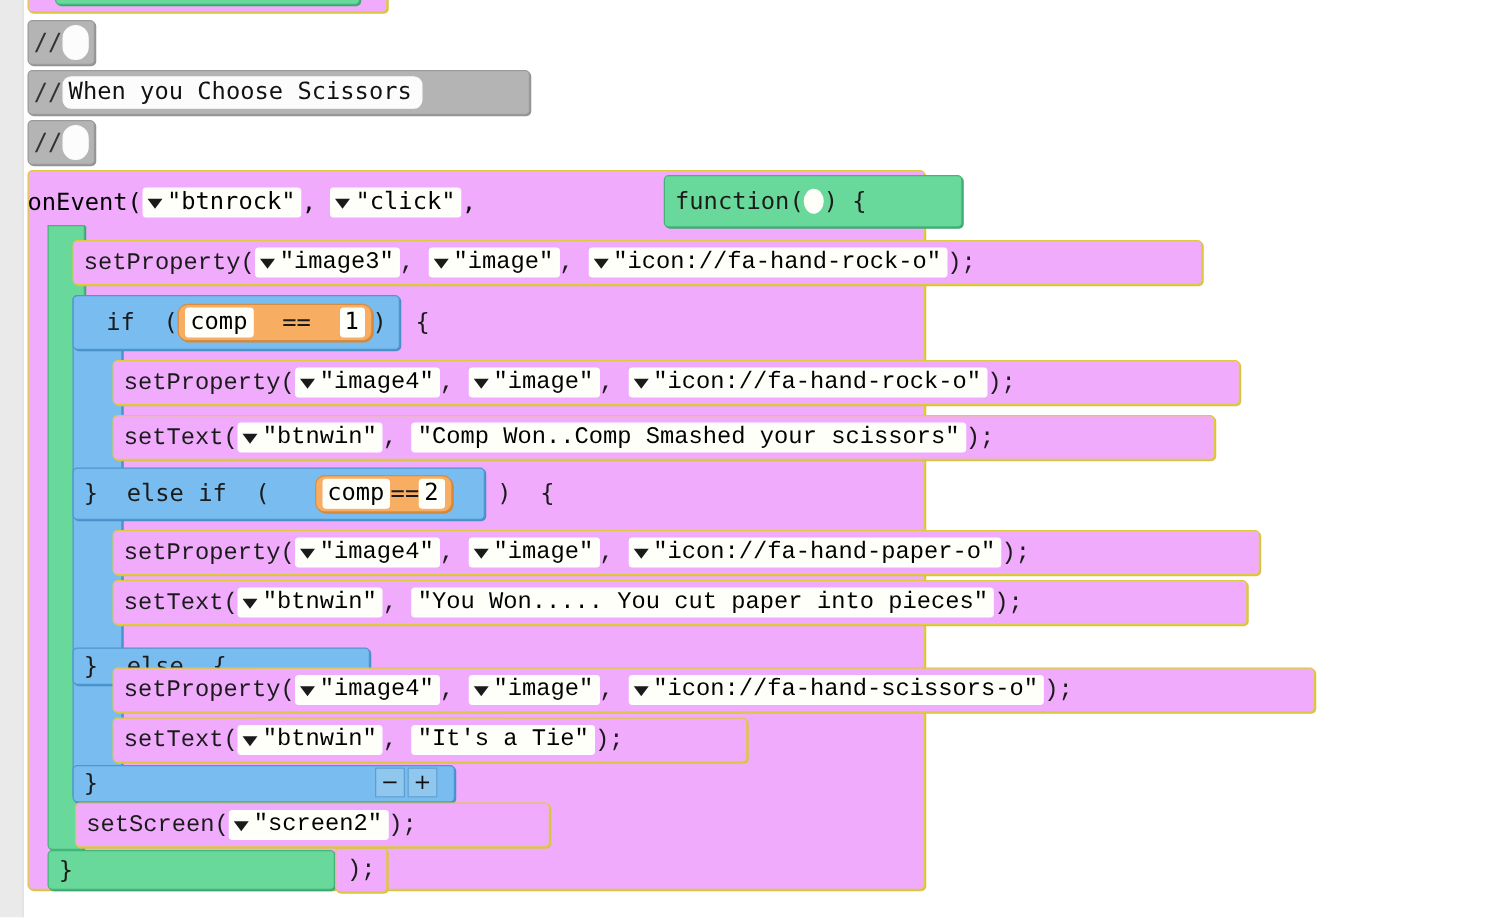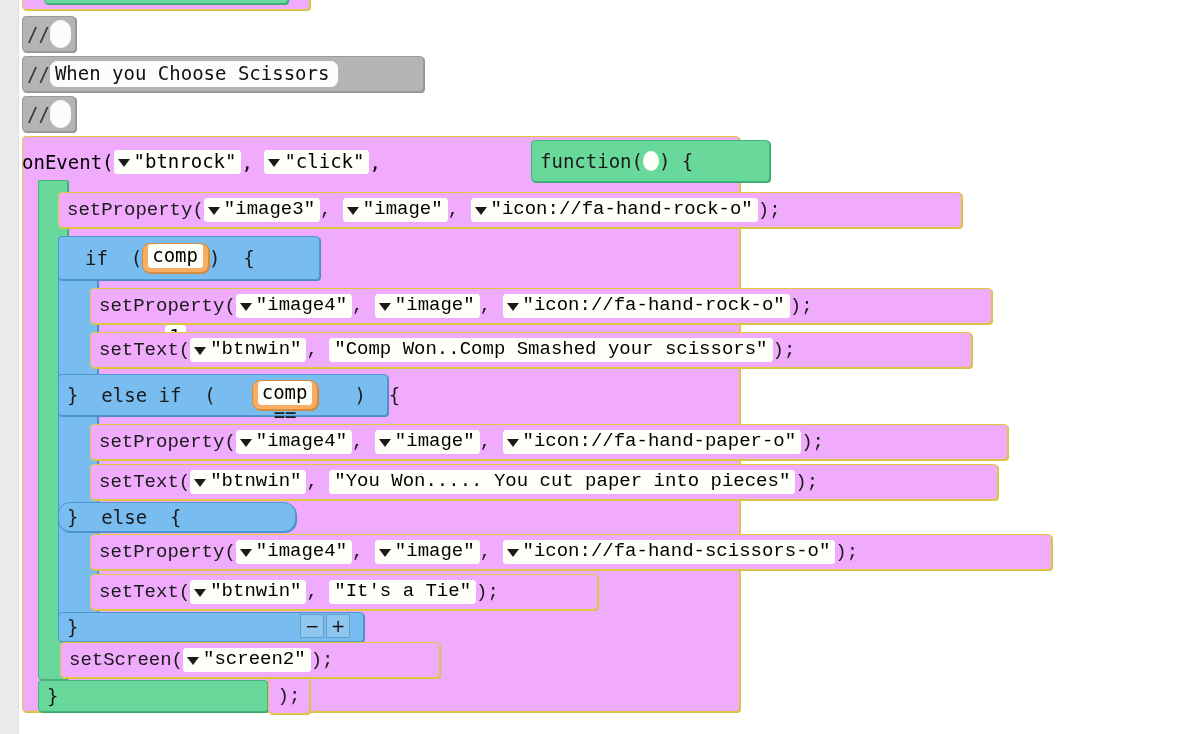--- a/index.html
+++ b/index.html
@@ -64,21 +64,20 @@
     padding: 0 8px;
   }
   
   .o {
     background: #f7ad62;
     border: 1px solid #d88c3e;
     box-shadow: 1px 1px 0 #d2873a;
     color: #1a1a1a;
     border-radius: 8px;
     padding: 0 5px;
-    flex-direction: column;
   }
   
   .c {
     background: #b4b4b4;
     border: 1px solid #9a9a9a;
     box-shadow: 1px 1px 0 #949494;
     color: #333;
     padding: 0 4px;
   }
 
@@ -294,21 +293,21 @@
     <span class="txt">setText(</span>
     <span class="fld">
       <span class="caret"></span><span>"btnwin"</span>
     </span>
     <span class="txt">,</span>
     <span class="txt"> </span>
     <span class="fld lit">"You Won..... You cut paper into pieces"</span>
     <span class="txt">);</span>
   </div>
 
-  <div class="blk b" style="left:58px; top:502px; width:238px; height:30px;border-radius:12px;">
+  <div class="blk b" style="left:58px; top:518px; width:238px; height:30px;">
     <span class="txt">}  else  {</span>
   </div>
 
   <div class="blk y" style="left:90px; top:534px; width:962px; height:36px;">
     <span class="txt">setProperty(</span>
     <span class="fld">
       <span class="caret"></span><span>"image4"</span>
     </span>
     <span class="txt">,</span>
     <span class="txt"> </span>

